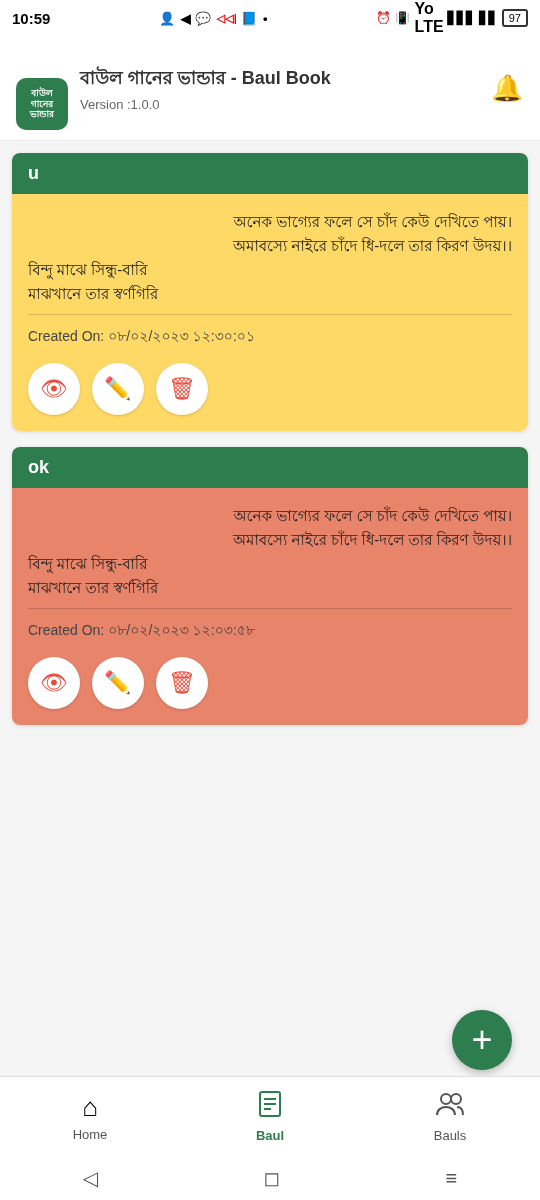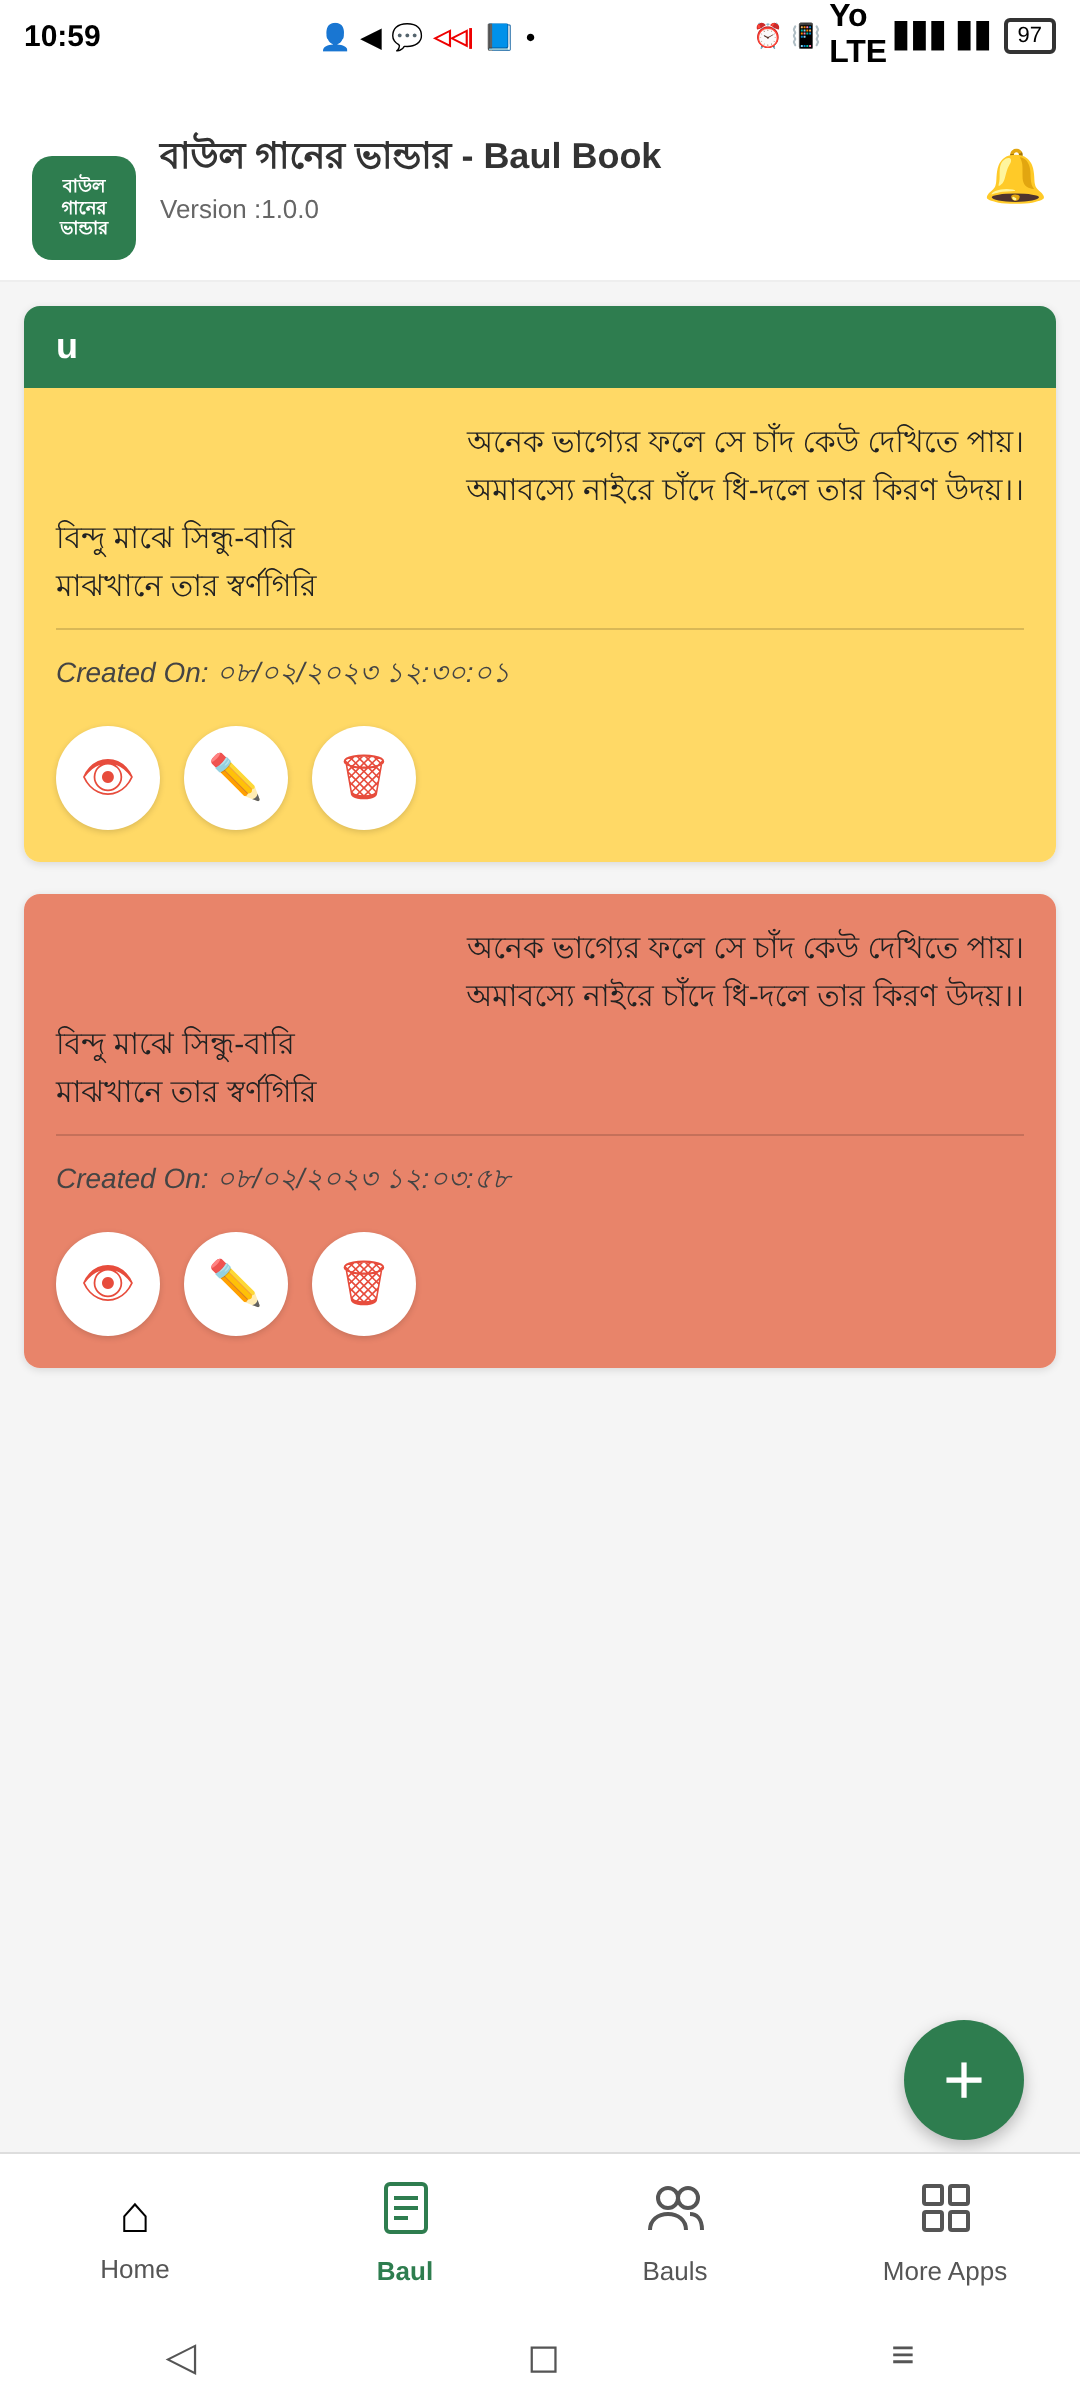--- a/index.html
+++ b/index.html
@@ -94,21 +94,20 @@
       color: #222;
       line-height: 1.6;
       margin-bottom: 4px;
     }
     .song-text .line { display: block; text-align: right; }
     .song-text .line-indent { display: block; text-align: left; }
     .created-on {
       font-size: 14px;
       color: #444;
       margin: 10px 0 14px;
-      font-style: italic;
     }
     .card-actions {
       display: flex;
       gap: 12px;
       padding-bottom: 4px;
     }
     .action-btn {
       width: 52px; height: 52px;
       background: #fff;
       border-radius: 50%;
@@ -245,20 +244,23 @@
           <span class="icon-pencil"></span>
         </button>
         <button class="action-btn delete">
           <span class="icon-trash"></span>
         </button>
       </div>
     </div>
   </div>
 
   <div class="song-card">
+    <div class="card-header">
+      <span>ok</span>
+    </div>
     <div class="card-body-salmon">
       <div class="song-text">
         <span class="line">অনেক ভাগ্যের ফলে সে চাঁদ কেউ দেখিতে পায়।</span>
         <span class="line">অমাবস্যে নাইরে চাঁদে ধি-দলে তার কিরণ উদয়।।</span>
         <span class="line-indent">বিন্দু মাঝে সিন্ধু-বারি</span>
         <span class="line-indent">মাঝখানে তার স্বর্ণগিরি</span>
       </div>
       <div class="card-divider"></div>
       <div class="created-on">Created On:  ০৮/০২/২০২৩ ১২:০৩:৫৮</div>
       <div class="card-actions">
@@ -305,31 +307,20 @@
       <svg width="30" height="26" viewBox="0 0 30 26" fill="none">
         <circle cx="11" cy="8" r="5" fill="none" stroke="#555" stroke-width="2"></circle>
         <circle cx="21" cy="8" r="5" fill="none" stroke="#555" stroke-width="2"></circle>
         <path d="M2 24c0-5 4-8 9-8s9 3 9 8" stroke="#555" stroke-width="2" fill="none"></path>
         <path d="M22 16c3 0 6 2 6 8" stroke="#555" stroke-width="2" fill="none"></path>
       </svg>
     </span>
     <span class="nav-label">Bauls</span>
   </div>
 
-  <div class="nav-item">
-    <span class="nav-icon">
-      <svg width="26" height="26" viewBox="0 0 26 26" fill="none">
-        <rect x="2" y="2" width="9" height="9" rx="1" stroke="#555" stroke-width="2"></rect>
-        <rect x="15" y="2" width="9" height="9" rx="1" stroke="#555" stroke-width="2"></rect>
-        <rect x="2" y="15" width="9" height="9" rx="1" stroke="#555" stroke-width="2"></rect>
-        <rect x="15" y="15" width="9" height="9" rx="1" stroke="#555" stroke-width="2"></rect>
-      </svg>
-    </span>
-    <span class="nav-label">More Apps</span>
-  </div>
 
 </div>
 
 <div class="system-nav">
   <button class="sys-btn">
     <span>◁</span>
   </button>
   <button class="sys-btn">
     <span>◻</span>
   </button>

